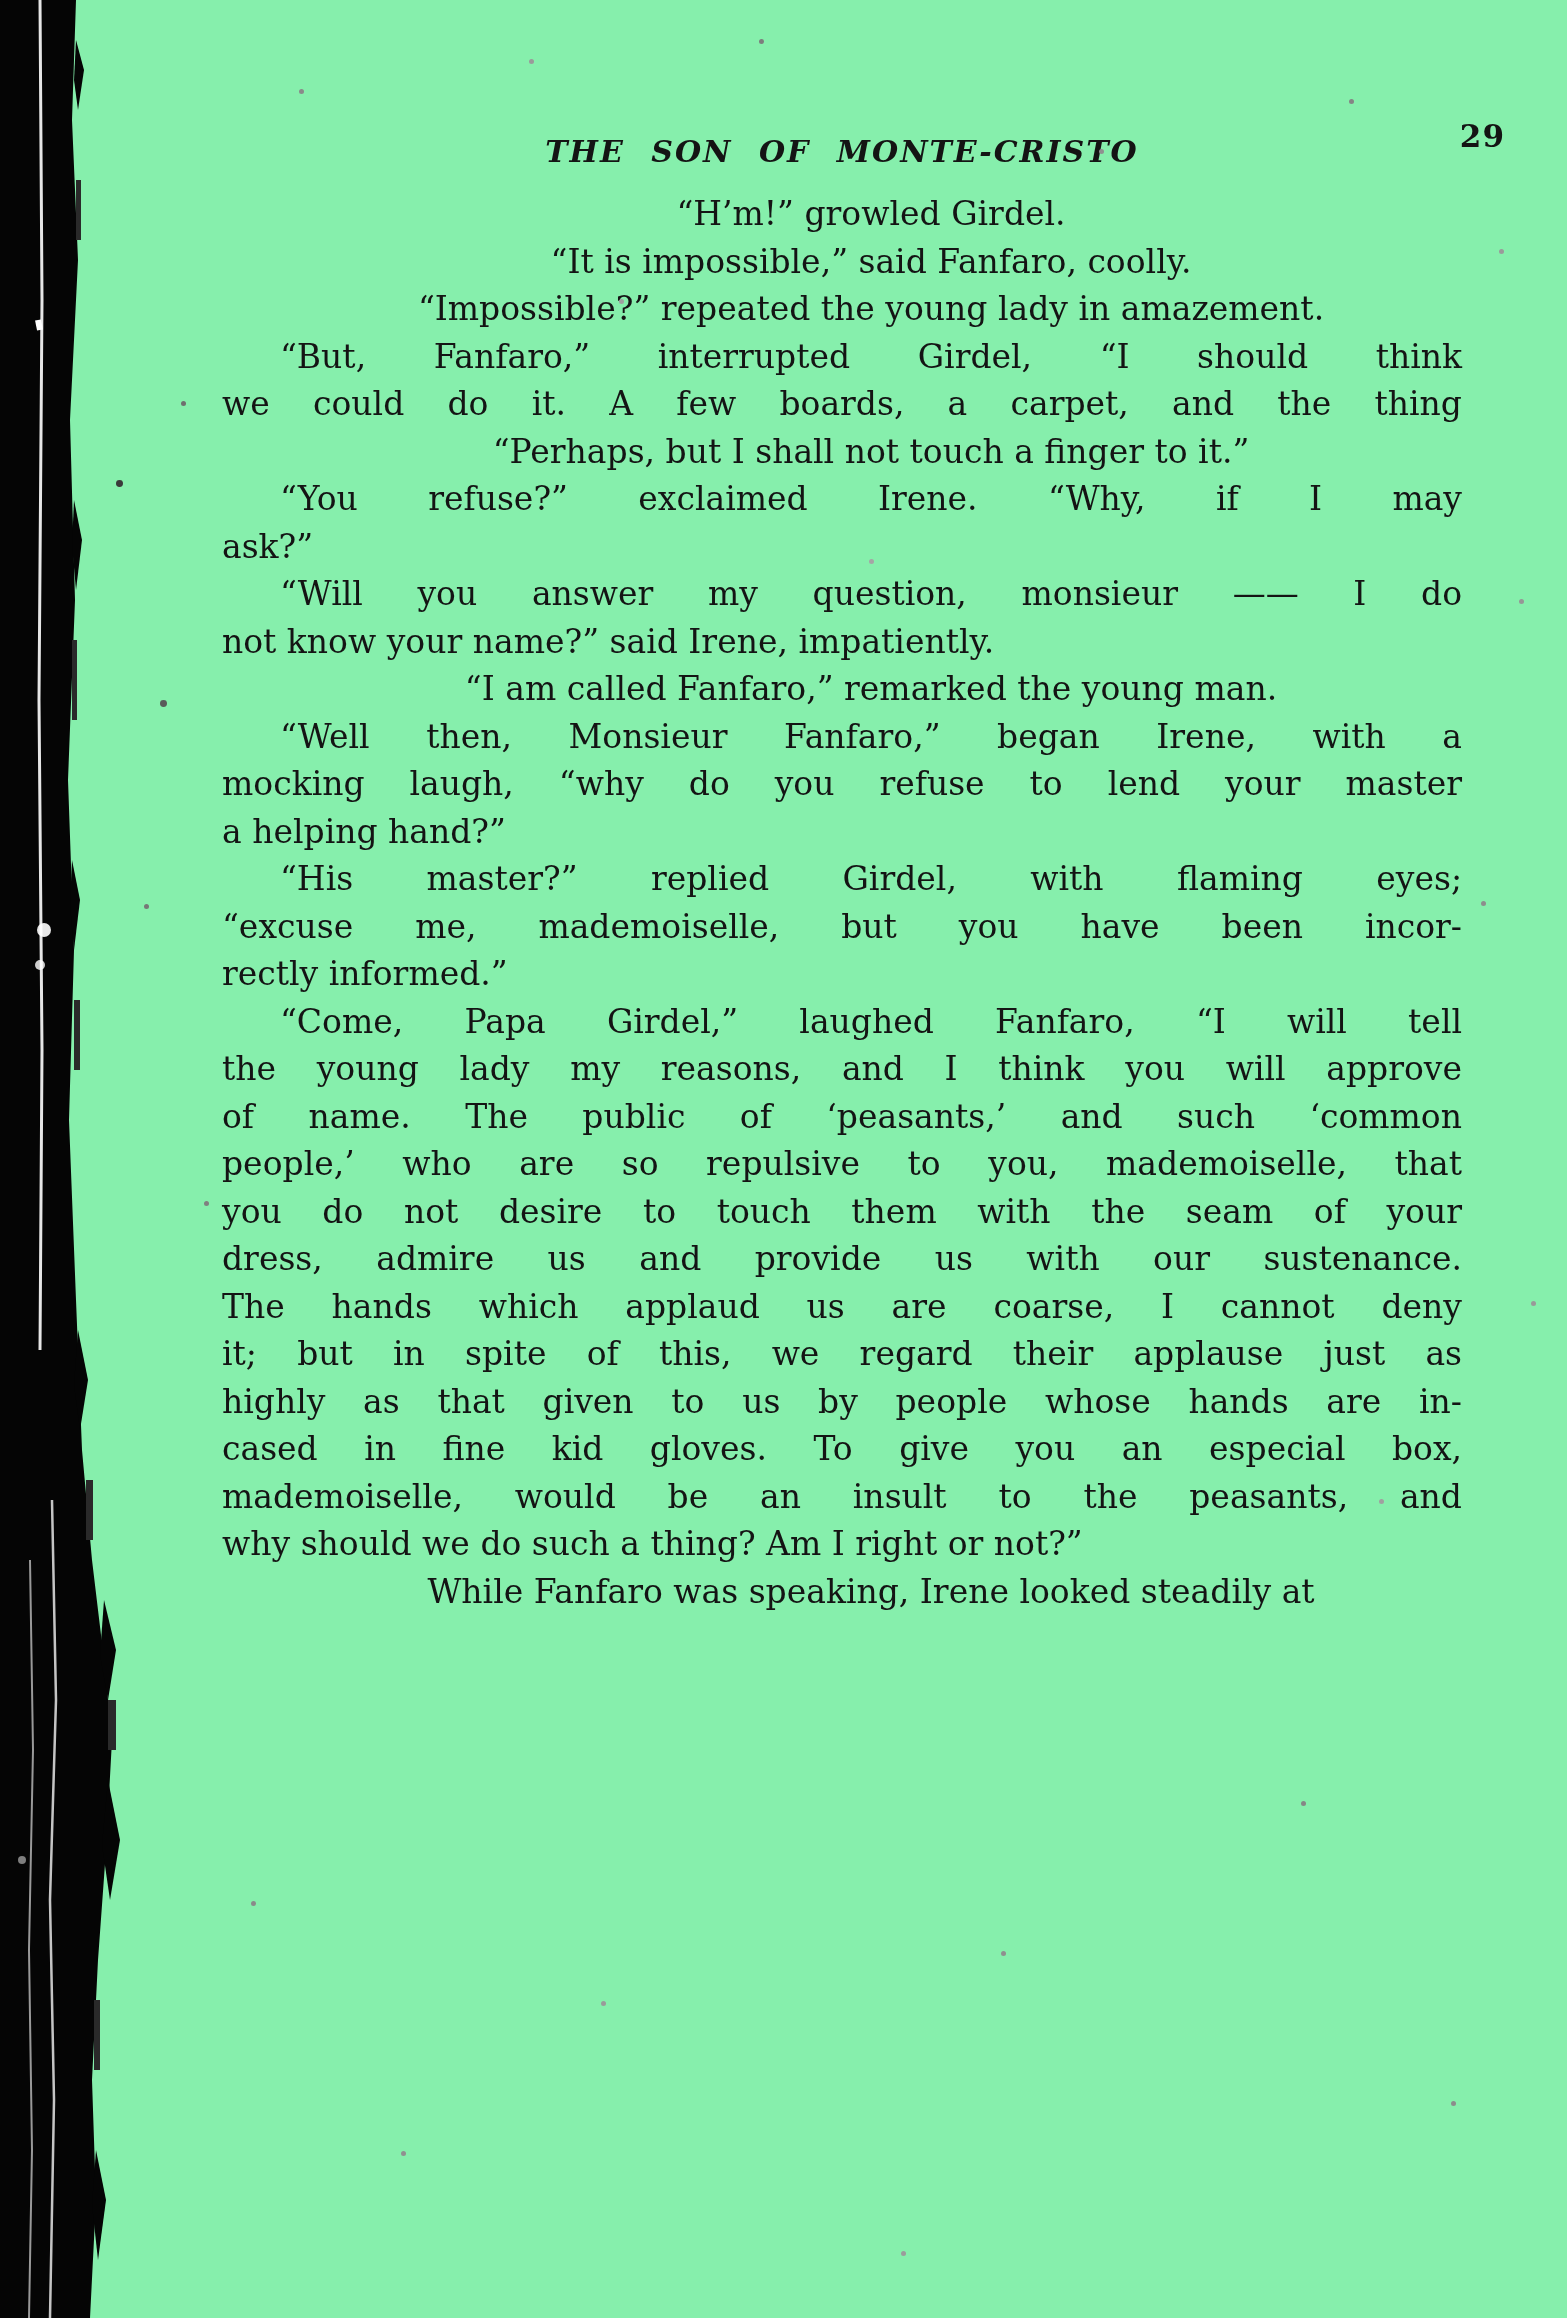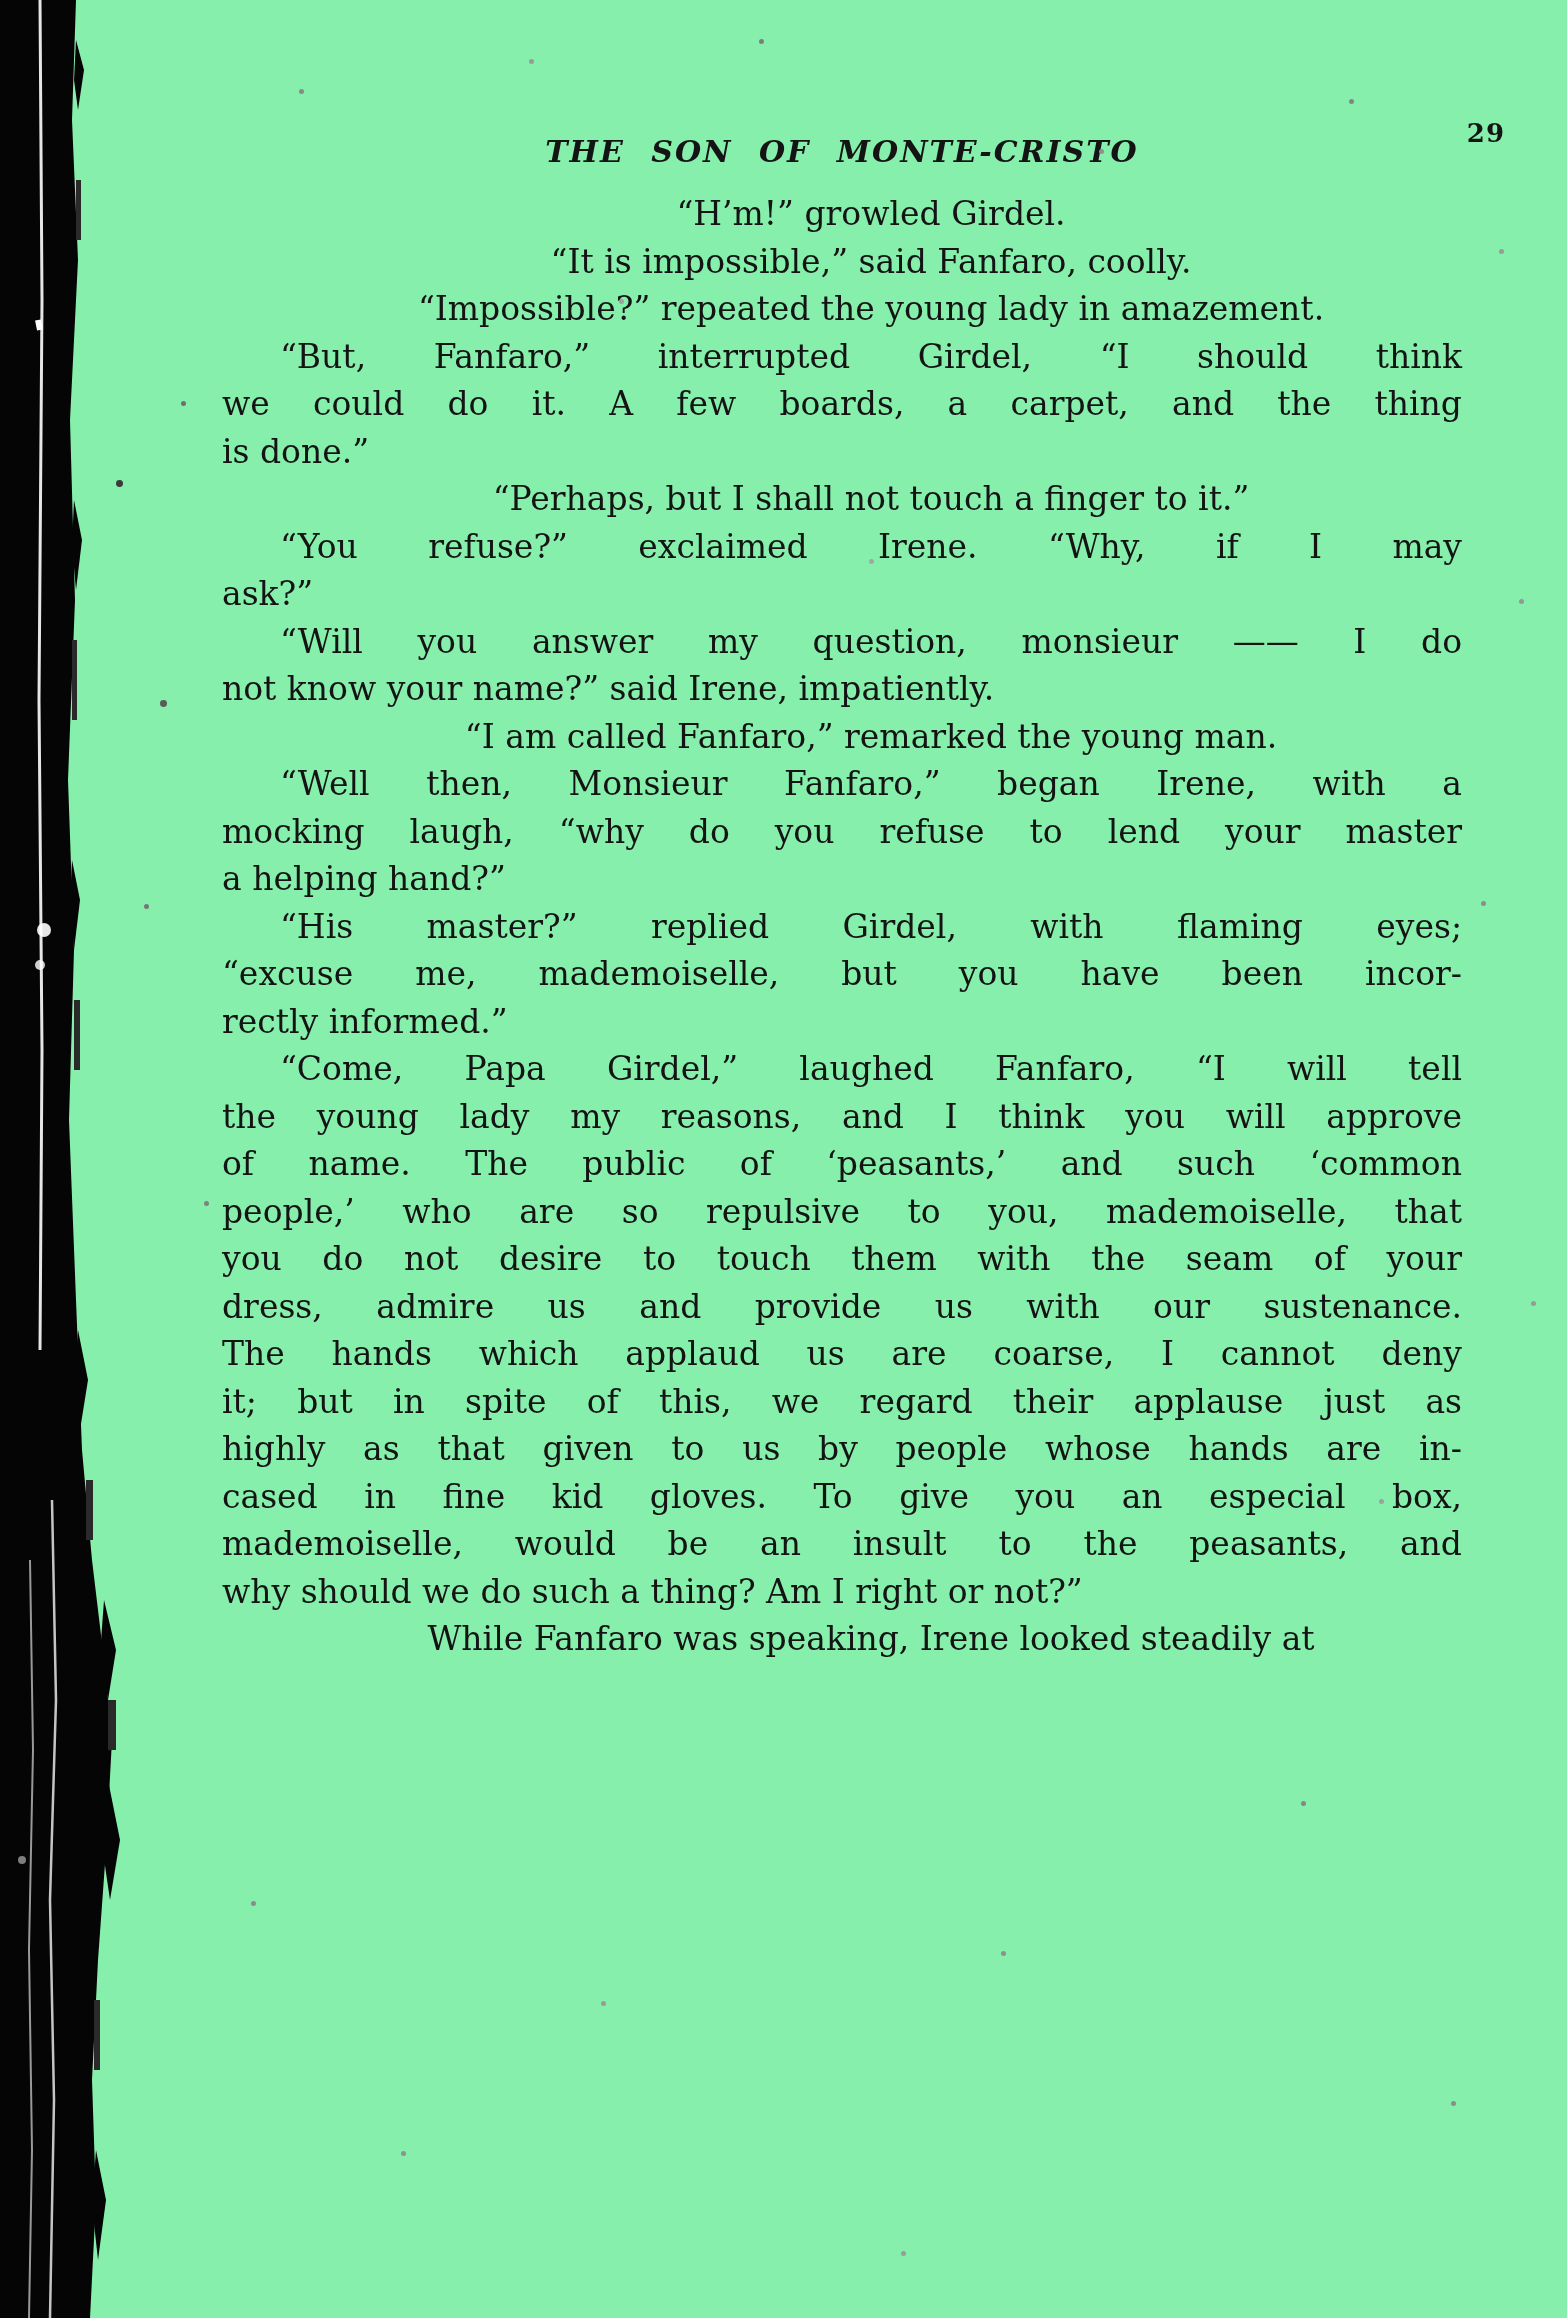--- a/index.html
+++ b/index.html
@@ -20,21 +20,21 @@
     position:absolute;
     left:222px;top:134px;width:1240px;
     text-align:center;
     font-style:italic;font-weight:bold;
     font-size:30px;letter-spacing:2px;word-spacing:14px;
     white-space:nowrap;
   }
   .pagenum{
     position:absolute;
     right:62px;top:118px;
-    font-weight:bold;font-size:26px;letter-spacing:1px;
+    font-weight:bold;font-size:31px;letter-spacing:1px;
   }
   
   .body{
     position:absolute;
     left:222px;top:190px;width:1240px;
     font-size:33px;line-height:47.5px;
   }
   .line{white-space:normal;}
   .line.indent{text-indent:58px;text-align:center;}
   .line.fill{text-align:justify;text-align-last:justify;}
@@ -97,21 +97,20 @@
     <div class="title">THE SON OF MONTE-CRISTO</div>
     <div class="pagenum">29</div>
   </div>
 
   <div class="body">
       <div class="line indent">“H’m!” growled Girdel.</div>
       <div class="line indent">“It is impossible,” said Fanfaro, coolly.</div>
       <div class="line indent">“Impossible?” repeated the young lady in amazement.</div>
       <div class="line indent fill">“But, Fanfaro,” interrupted Girdel, “I should think</div>
       <div class="line fill">we could do it.  A few boards, a carpet, and the thing</div>
-      <div class="line">is done.”</div>
       <div class="line indent">“Perhaps, but I shall not touch a finger to it.”</div>
       <div class="line indent fill">“You refuse?” exclaimed Irene.  “Why, if I may</div>
       <div class="line">ask?”</div>
       <div class="line indent fill">“Will you answer my question, monsieur ——  I do</div>
       <div class="line">not know your name?” said Irene, impatiently.</div>
       <div class="line indent">“I am called Fanfaro,” remarked the young man.</div>
       <div class="line indent fill">“Well then, Monsieur Fanfaro,” began Irene, with a</div>
       <div class="line fill">mocking laugh, “why do you refuse to lend your master</div>
       <div class="line">a helping hand?”</div>
       <div class="line indent fill">“His master?” replied Girdel, with flaming eyes;</div>

